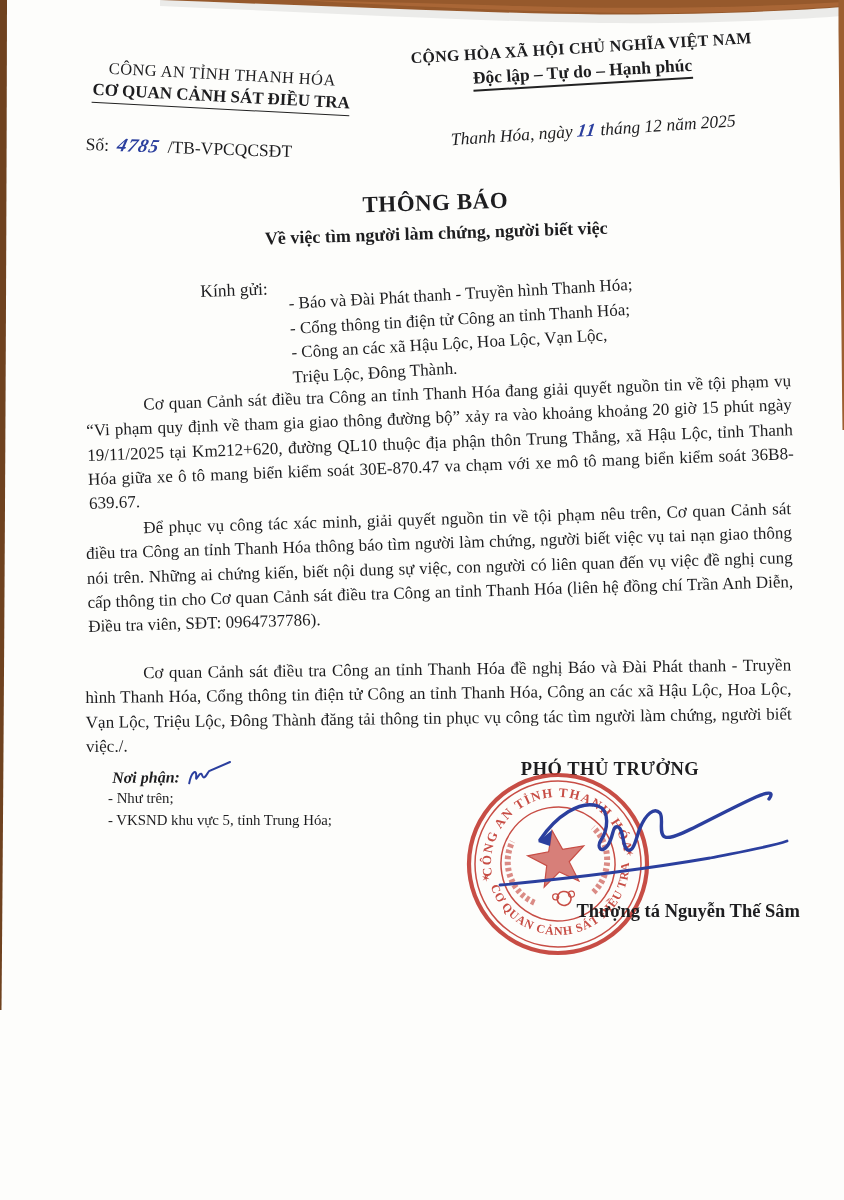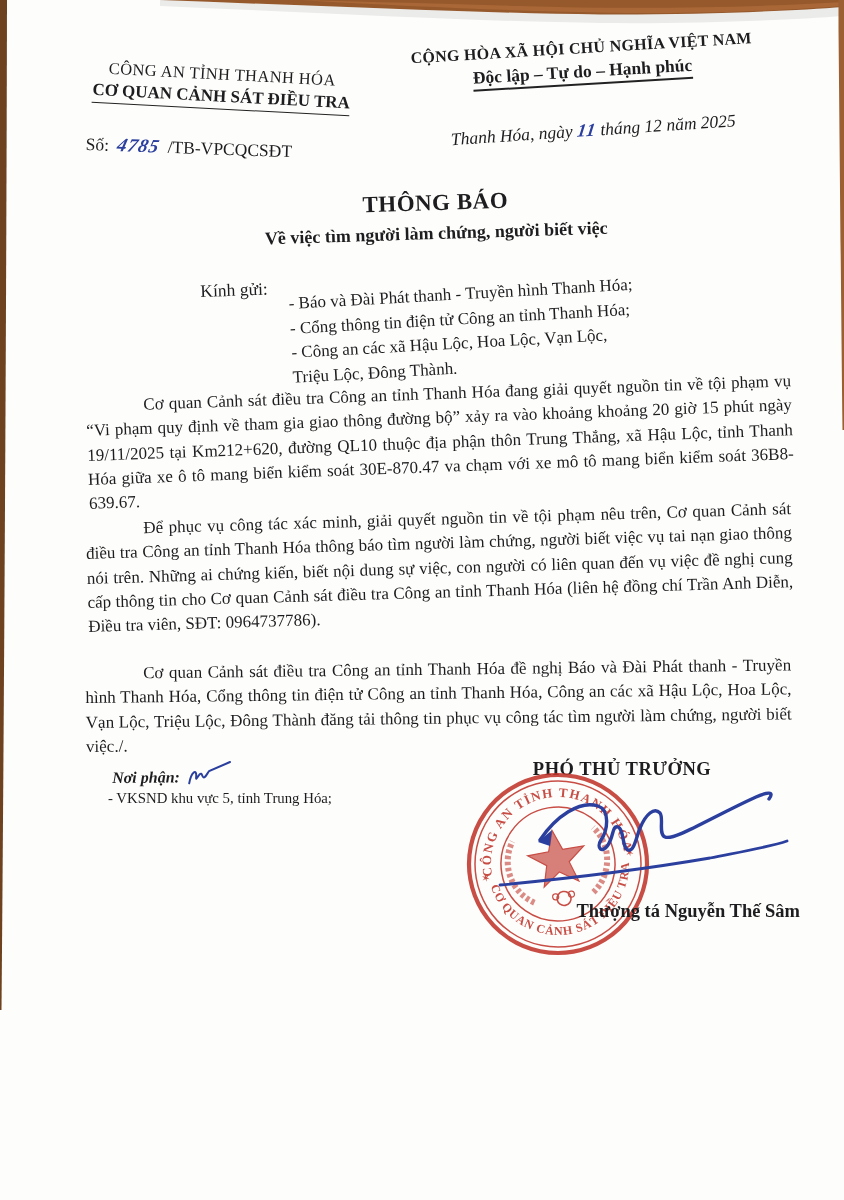--- a/index.html
+++ b/index.html
@@ -28,21 +28,21 @@
   .doc-subtitle{font-size:18px;font-weight:bold;margin-top:7px;}
   .salutation{left:200px;top:281px;font-size:17.5px;transform:rotate(-2deg);transform-origin:left top;}
   .recipients{left:288px;top:292px;width:450px;font-size:17px;line-height:24.5px;transform:rotate(-3.2deg);transform-origin:left top;}
   .para{left:85px;width:706px;font-size:17px;line-height:24.3px;text-align:justify;text-indent:58px;transform-origin:left top;}
   .p1{top:395px;transform:rotate(-2.1deg);}
   .p2{top:518px;transform:rotate(-1.7deg);}
   .p3{top:662px;transform:rotate(-0.7deg);}
   .noi-nhan{left:112px;top:761px;font-size:16px;font-weight:bold;font-style:italic;transform:rotate(-0.5deg);transform-origin:left top;}
   .noi-nhan svg{vertical-align:-6px;margin-left:4px;}
   .noi-nhan-list{left:108px;top:788px;font-size:14.8px;line-height:21.5px;}
-  .signer-title{left:472px;top:759px;width:300px;text-align:center;font-size:18.5px;font-weight:bold;letter-spacing:.5px;}
+  .signer-title{left:460px;top:759px;width:300px;text-align:center;font-size:18.5px;font-weight:bold;letter-spacing:.5px;}
   .signer-name{left:430px;top:901px;width:370px;text-align:right;font-size:18.5px;font-weight:bold;z-index:30;}
   .stamp-svg{left:464px;top:770px;z-index:10;}
   .sig-svg{left:468px;top:778px;z-index:20;}
 </style>
 </head>
 <body>
 
 <svg class="page-edges" width="844" height="1200" viewBox="0 0 844 1200">
   <path d="M 160,0 C 320,6 480,13 600,14.5 C 700,15 790,11 844,7 L 844,0 Z" fill="#96592c"></path>
   <path d="M 300,0 C 430,8 560,12.5 640,13 C 730,13.5 800,9 844,6 L 844,2 C 760,7 640,10 520,6 C 450,4 380,2 300,0 Z" fill="#b06c3a" opacity=".7"></path>
@@ -89,20 +89,21 @@
 <div class="abs para p1">Cơ quan Cảnh sát điều tra Công an tỉnh Thanh Hóa đang giải quyết nguồn tin về tội phạm vụ “Vi phạm quy định về tham gia giao thông đường bộ” xảy ra vào khoảng khoảng 20 giờ 15 phút ngày 19/11/2025 tại Km212+620, đường QL10 thuộc địa phận thôn Trung Thắng, xã Hậu Lộc, tỉnh Thanh Hóa giữa xe ô tô mang biển kiểm soát 30E-870.47 va chạm với xe mô tô mang biển kiểm soát 36B8-639.67.</div>
 <div class="abs para p2">Để phục vụ công tác xác minh, giải quyết nguồn tin về tội phạm nêu trên, Cơ quan Cảnh sát điều tra Công an tỉnh Thanh Hóa thông báo tìm người làm chứng, người biết việc vụ tai nạn giao thông nói trên. Những ai chứng kiến, biết nội dung sự việc, con người có liên quan đến vụ việc đề nghị cung cấp thông tin cho Cơ quan Cảnh sát điều tra Công an tỉnh Thanh Hóa (liên hệ đồng chí Trần Anh Diễn, Điều tra viên, SĐT: 0964737786).</div>
 <div class="abs para p3">Cơ quan Cảnh sát điều tra Công an tỉnh Thanh Hóa đề nghị Báo và Đài Phát thanh - Truyền hình Thanh Hóa, Cổng thông tin điện tử Công an tỉnh Thanh Hóa, Công an các xã Hậu Lộc, Hoa Lộc, Vạn Lộc, Triệu Lộc, Đông Thành đăng tải thông tin phục vụ công tác tìm người làm chứng, người biết việc./.</div>
 
 <div class="abs noi-nhan">
   <span>Nơi phận:</span><svg width="52" height="28" viewBox="0 0 52 28">
       <path d="M 5,23 C 7,12 13,7 12,17 C 11.5,23 16,9 18,15 C 20,21 23,13 25,11 L 46,2" fill="none" stroke="#2b3f9e" stroke-width="2" stroke-linecap="round"></path>
     </svg>
 </div>
 <div class="abs noi-nhan-list">
+  <div>- Như trên;</div>
   <div>- VKSND khu vực 5, tỉnh Trung Hóa;</div>
 </div>
 
 <div class="abs signer-title">PHÓ THỦ TRƯỞNG</div>
 
 <svg class="abs stamp-svg" width="188" height="188" viewBox="0 0 188 188">
   <g transform="rotate(-10 94 94)" opacity="0.87">
     <circle cx="94" cy="94" r="89" fill="none" stroke="#c0342b" stroke-width="4.2"></circle>
     <circle cx="94" cy="94" r="83" fill="none" stroke="#c0342b" stroke-width="1.5"></circle>
     <circle cx="94" cy="94" r="57" fill="none" stroke="#c0342b" stroke-width="1.5"></circle>

